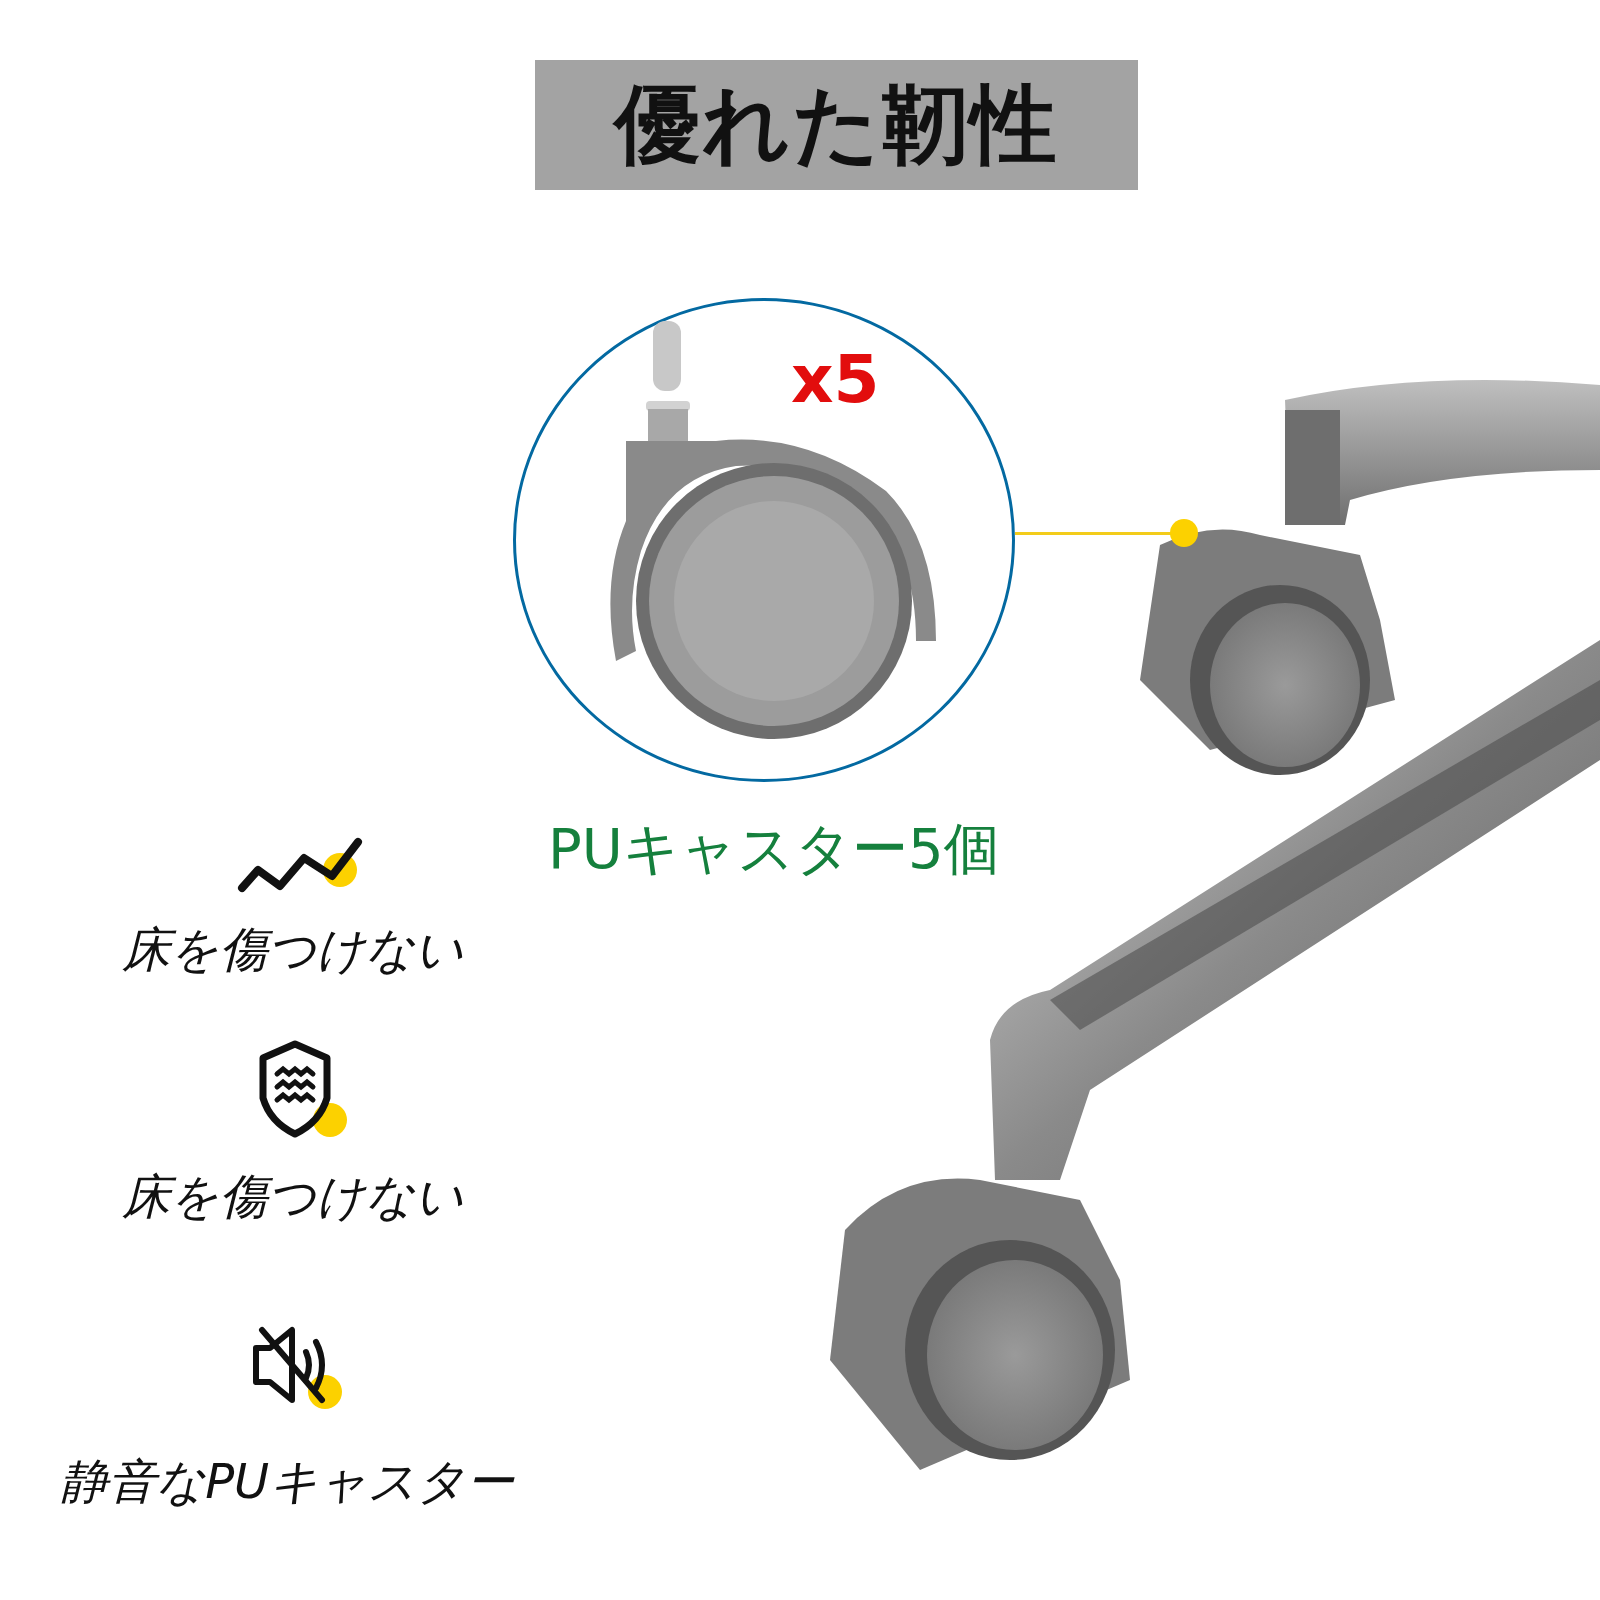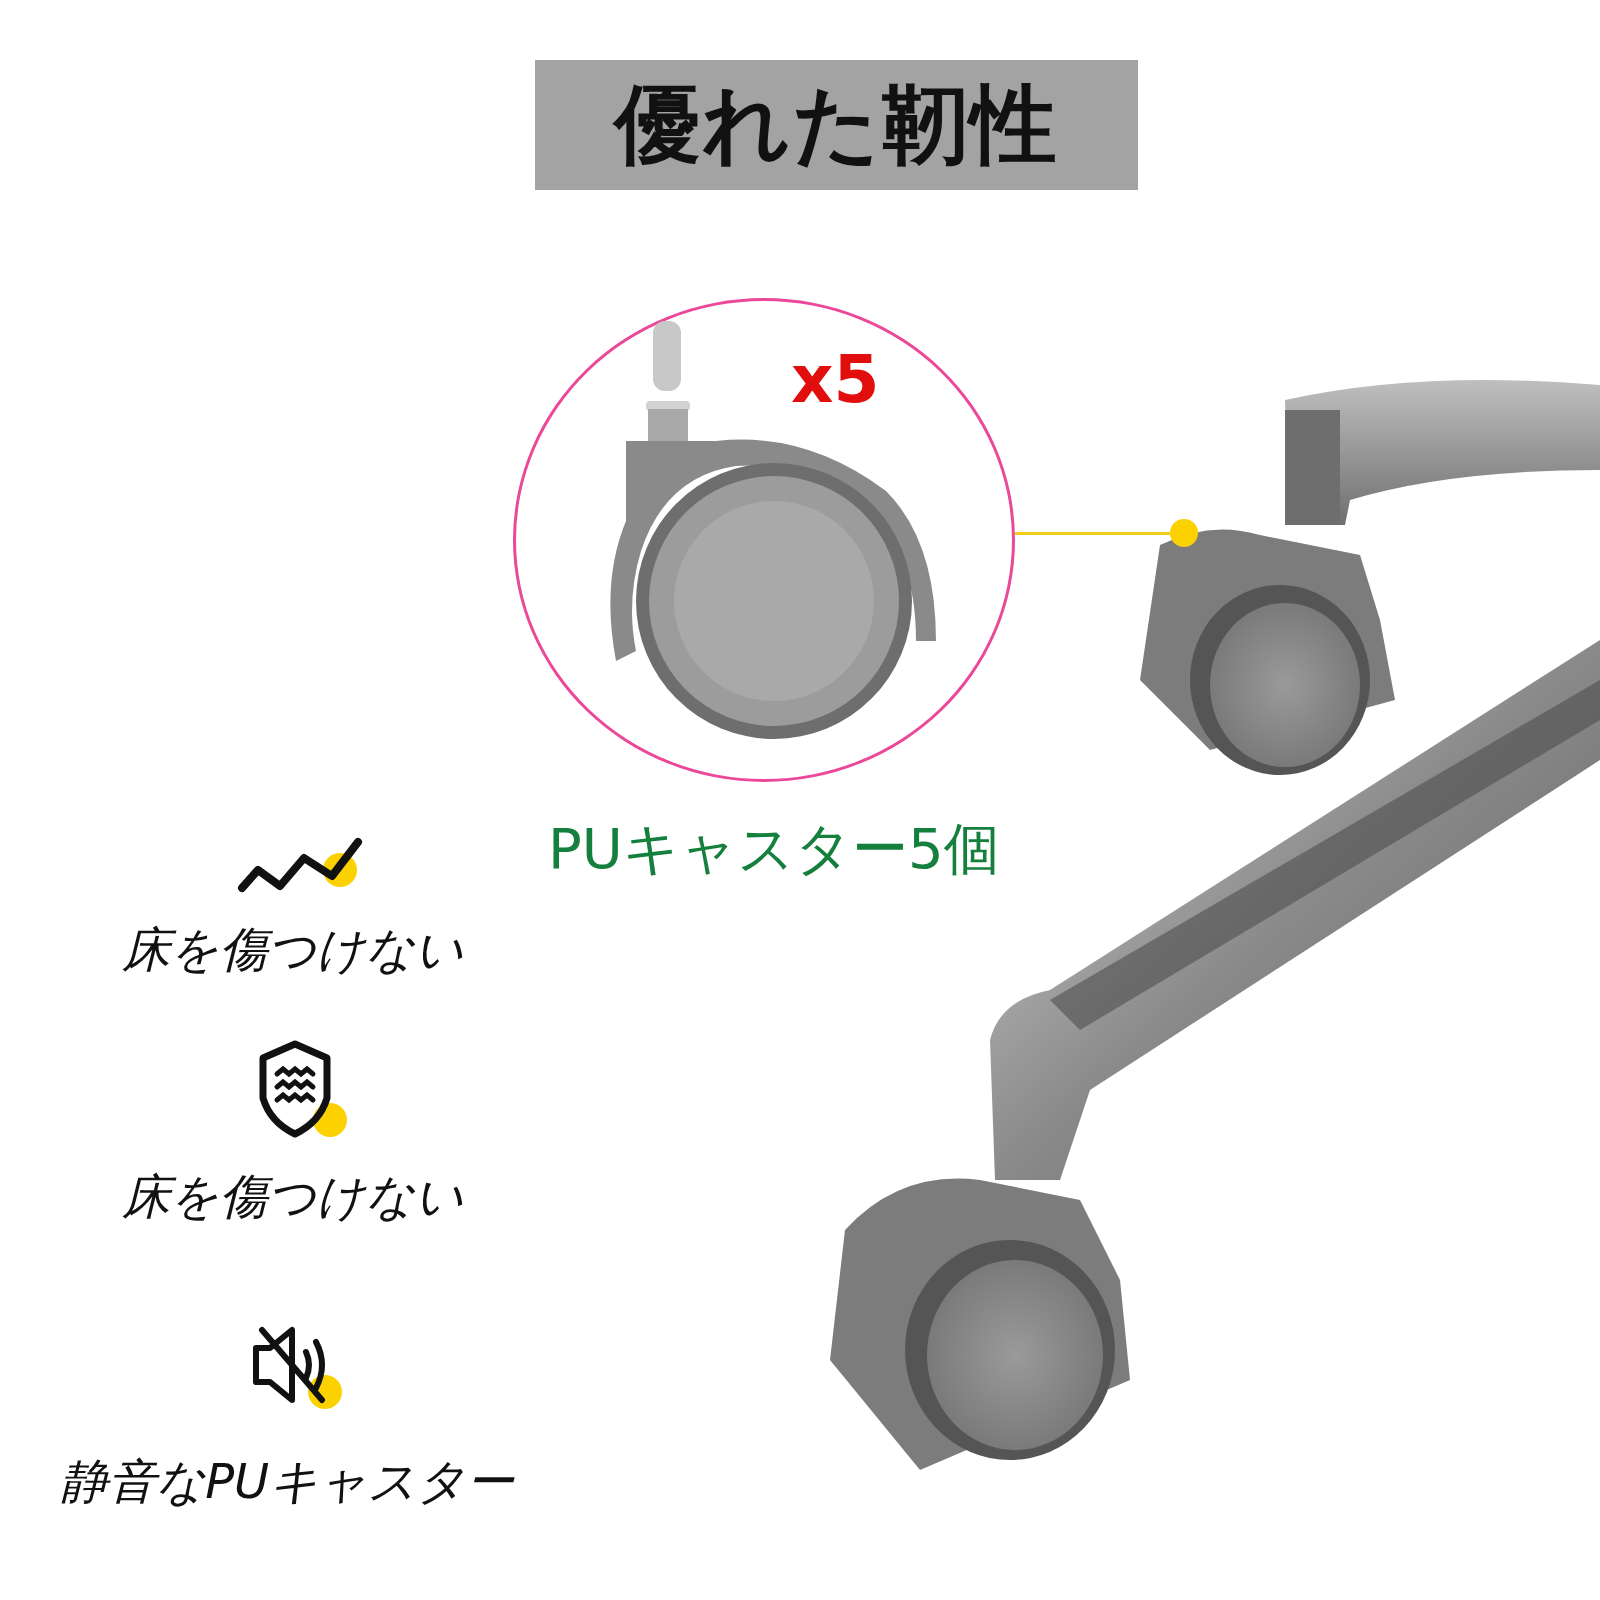--- a/index.html
+++ b/index.html
@@ -1,21 +1,21 @@
 <!DOCTYPE html>
 <html><head>
 <meta charset="utf-8">
 <style>
   html, body { margin:0; padding:0; }
   body { width:1600px; height:1600px; background:#ffffff; position:relative; overflow:hidden;
          font-family:"DejaVu Sans", sans-serif; color:#111; }
   .title-box { position:absolute; left:526px; top:60px; width:603px; height:130px; background:#a3a3a3;
                display:flex; align-items:center; justify-content:center;margin-left:9px; }
   .title-box span { font-size:86px; font-weight:bold; letter-spacing:2px; color:#111; }
-  .circle { position:absolute; left:513px; top:298px; width:502px; height:484px; border:3px solid #ec4899;
+  .circle { position:absolute; left:513px; top:298px; width:502px; height:484px; border:3px solid #0369a1;
             border-radius:50%; box-sizing:border-box; background:#fff; }
   .connector { position:absolute; left:1015px; top:532px; width:170px; height:3px; background:#f3cc1a; }
   .connector-dot { position:absolute; left:1170px; top:519px; width:28px; height:28px; border-radius:50%; background:#fcd100; }
   .count { position:absolute; left:792px; top:342px; font-size:66px; font-weight:bold; color:#e20d0d; }
   .caption { position:absolute; left:548px; top:812px; font-size:56px; color:#15803d; }
   .feature-icon { position:absolute; }
   .feature-label { position:absolute; font-size:48px; color:#111; white-space:nowrap;font-style:italic; }
   svg { display:block; }
 </style>
 </head>

